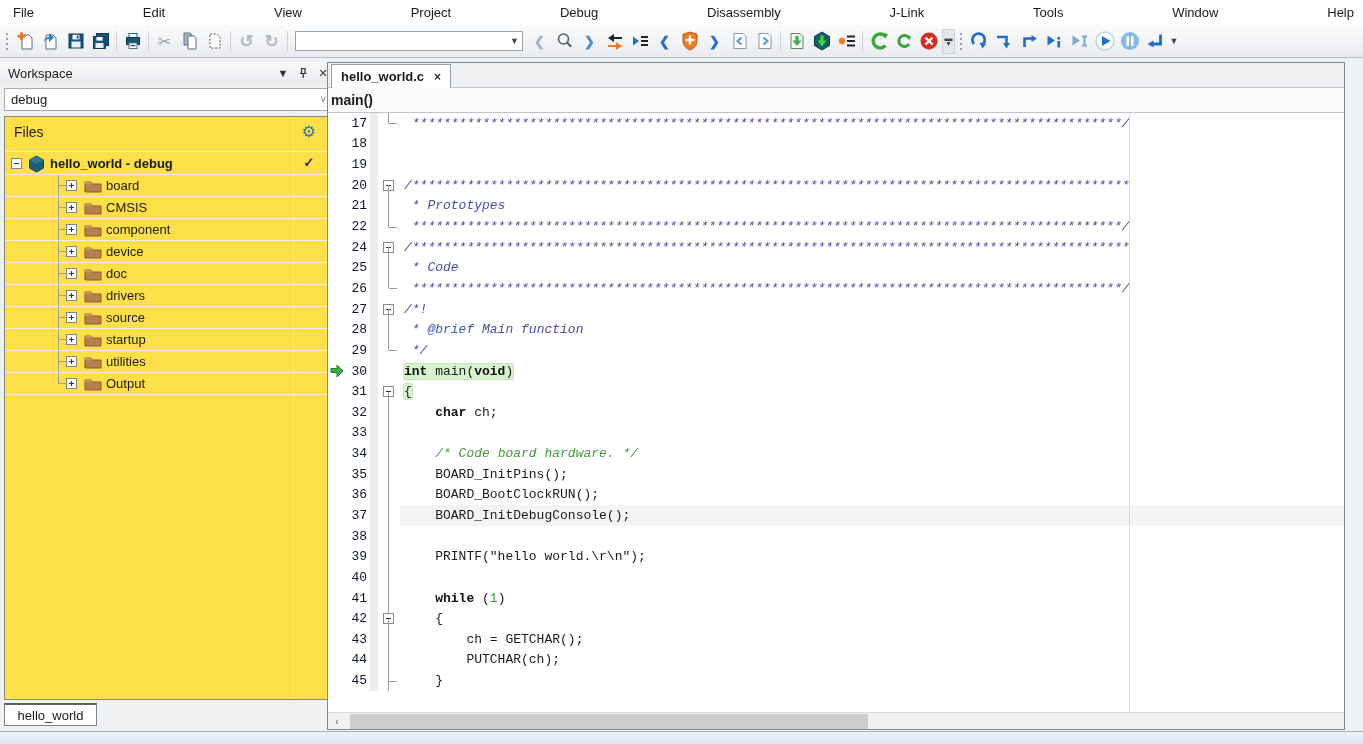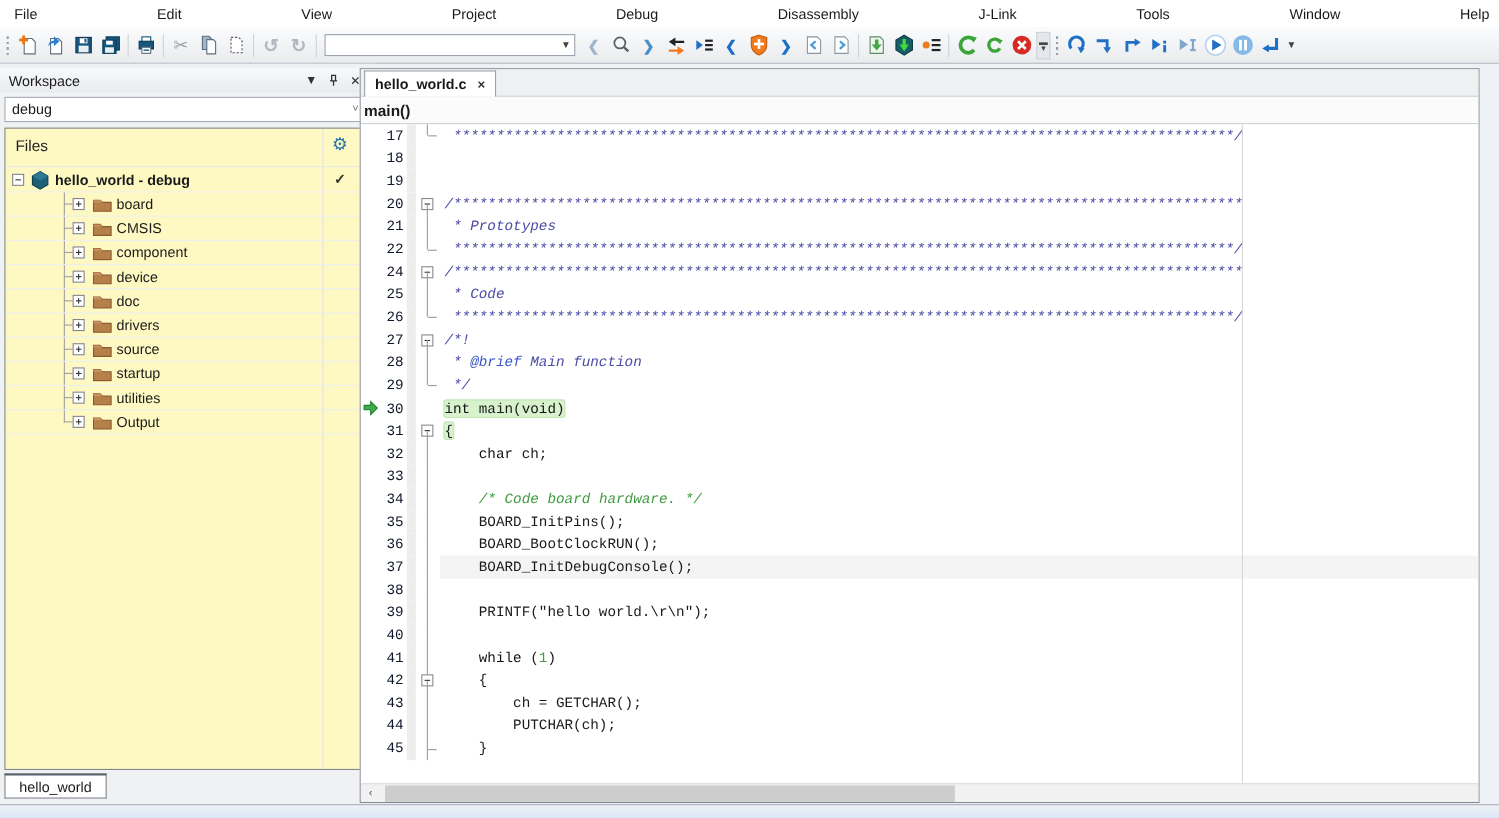--- a/index.html
+++ b/index.html
@@ -24,21 +24,21 @@
   .ovf { width:13px; height:25px; display:flex; flex-direction:column; align-items:center; justify-content:center; color:#444; font-size:8px; line-height:5px; background:#e4e7eb; border:1px solid #cfd3d9; margin:0 1px; }
 
   
   .wsp { position:absolute; left:0; top:58px; width:341px; height:673px; background:#f0f1f3; }
   .wsp-title { position:absolute; left:0; top:4px; width:100%; height:22px; display:flex; align-items:center; padding:0 8px; background:linear-gradient(#f8f9fa,#e9ebee); }
   .wsp-title .sp { flex:1; }
   .wsp-tbtn { width:20px; height:18px; display:flex; align-items:center; justify-content:center; color:#333; font-size:11px; }
   .wsp-combo { position:absolute; left:4px; top:30px; width:329px; height:23px; background:#fff; border:1px solid #a5abb4; display:flex; align-items:center; padding:0 6px; }
   .wsp-combo .sp { flex:1; }
   .wsp-combo .chev { color:#777; font-size:10px; }
-  .filesbox { position:absolute; left:4px; top:58px; width:329px; height:584px; background:#fef9c3; border:1px solid #828790; overflow:hidden; }
+  .filesbox { position:absolute; left:4px; top:58px; width:329px; height:584px; background:#fde047; border:1px solid #828790; overflow:hidden; }
   .fb-colsep { position:absolute; left:288px; top:0; bottom:0; width:1px; background:#e3e3e3; }
   .fb-header { position:absolute; left:0; top:0; width:100%; height:35px; border-bottom:1px solid #e9e9e9; }
   .fb-header .t { position:absolute; left:9px; top:7px; font-size:14px; color:#222; }
   .fb-gear { position:absolute; left:294px; top:5px; width:20px; height:20px; color:#2878a8; font-size:16px; line-height:20px; text-align:center; }
   .trow { position:absolute; left:0; width:100%; height:22px; border-bottom:1px solid #eceff0; }
   .root-row .xbox { left:6px; }
   .xbox { position:absolute; top:5px; left:61px; width:11px; height:11px; border:1px solid #848484; background:#fff; }
   .xbox i { position:absolute; background:#333; }
   .xbox .h { left:2px; top:4px; width:5px; height:1px; }
   .xbox .v { left:4px; top:2px; width:1px; height:5px; }
@@ -64,21 +64,21 @@
   .cl-num { width:26px; flex:0 0 26px; text-align:right; padding-right:3px; color:#0f172a; }
   .cl-band { width:8px; flex:0 0 8px; height:100%; background:#ededed; }
   .cl-fold { width:22px; flex:0 0 22px; height:100%; position:relative; }
   .cl-fold .vt { position:absolute; left:10px; top:0; height:50%; width:1px; background:#9a9a9a; }
   .cl-fold .vb { position:absolute; left:10px; top:50%; bottom:0; width:1px; background:#9a9a9a; }
   .cl-fold .hs { position:absolute; left:11px; top:50%; width:8px; height:1px; background:#9a9a9a; }
   .cl-fold .fbox { position:absolute; left:5px; top:50%; margin-top:-5.5px; width:11px; height:11px; border:1px solid #8a8a8a; background:#fff; }
   .cl-fold .fbox i { position:absolute; left:2px; top:4px; width:5px; height:1px; background:#333; }
   .cl-text { flex:1; white-space:pre; padding-left:4px; height:100%; display:flex; align-items:center; }
   .cursor-line .cl-text { background:#f4f4f4; }
-  .kw { font-weight:normal; color:#111;text-align:right; }
+  .kw { font-weight:bold; color:#111;text-align:right; }
   .cmtd { color:#4b4ba5; font-style:italic; }
   .cmtk { color:#3c55c8; font-style:italic; }
   .cmt { color:#3f9b3f; font-style:italic; }
   .num { color:#3f9b3f; }
   .hl { background:#d7f2cc; box-shadow:0 0 0 1px #c0e7b4; border-radius:2px; }
   .hscroll { position:absolute; left:0; bottom:0; width:100%; height:17px; background:#f1f1f1; border-top:1px solid #dcdcdc; }
   .hs-left { position:absolute; left:0; top:0; width:18px; height:100%; display:flex; align-items:center; justify-content:center; color:#555; font-size:10px; }
   .hs-thumb { position:absolute; left:22px; top:1px; width:518px; height:15px; background:#cdcdcd; }
 
   

